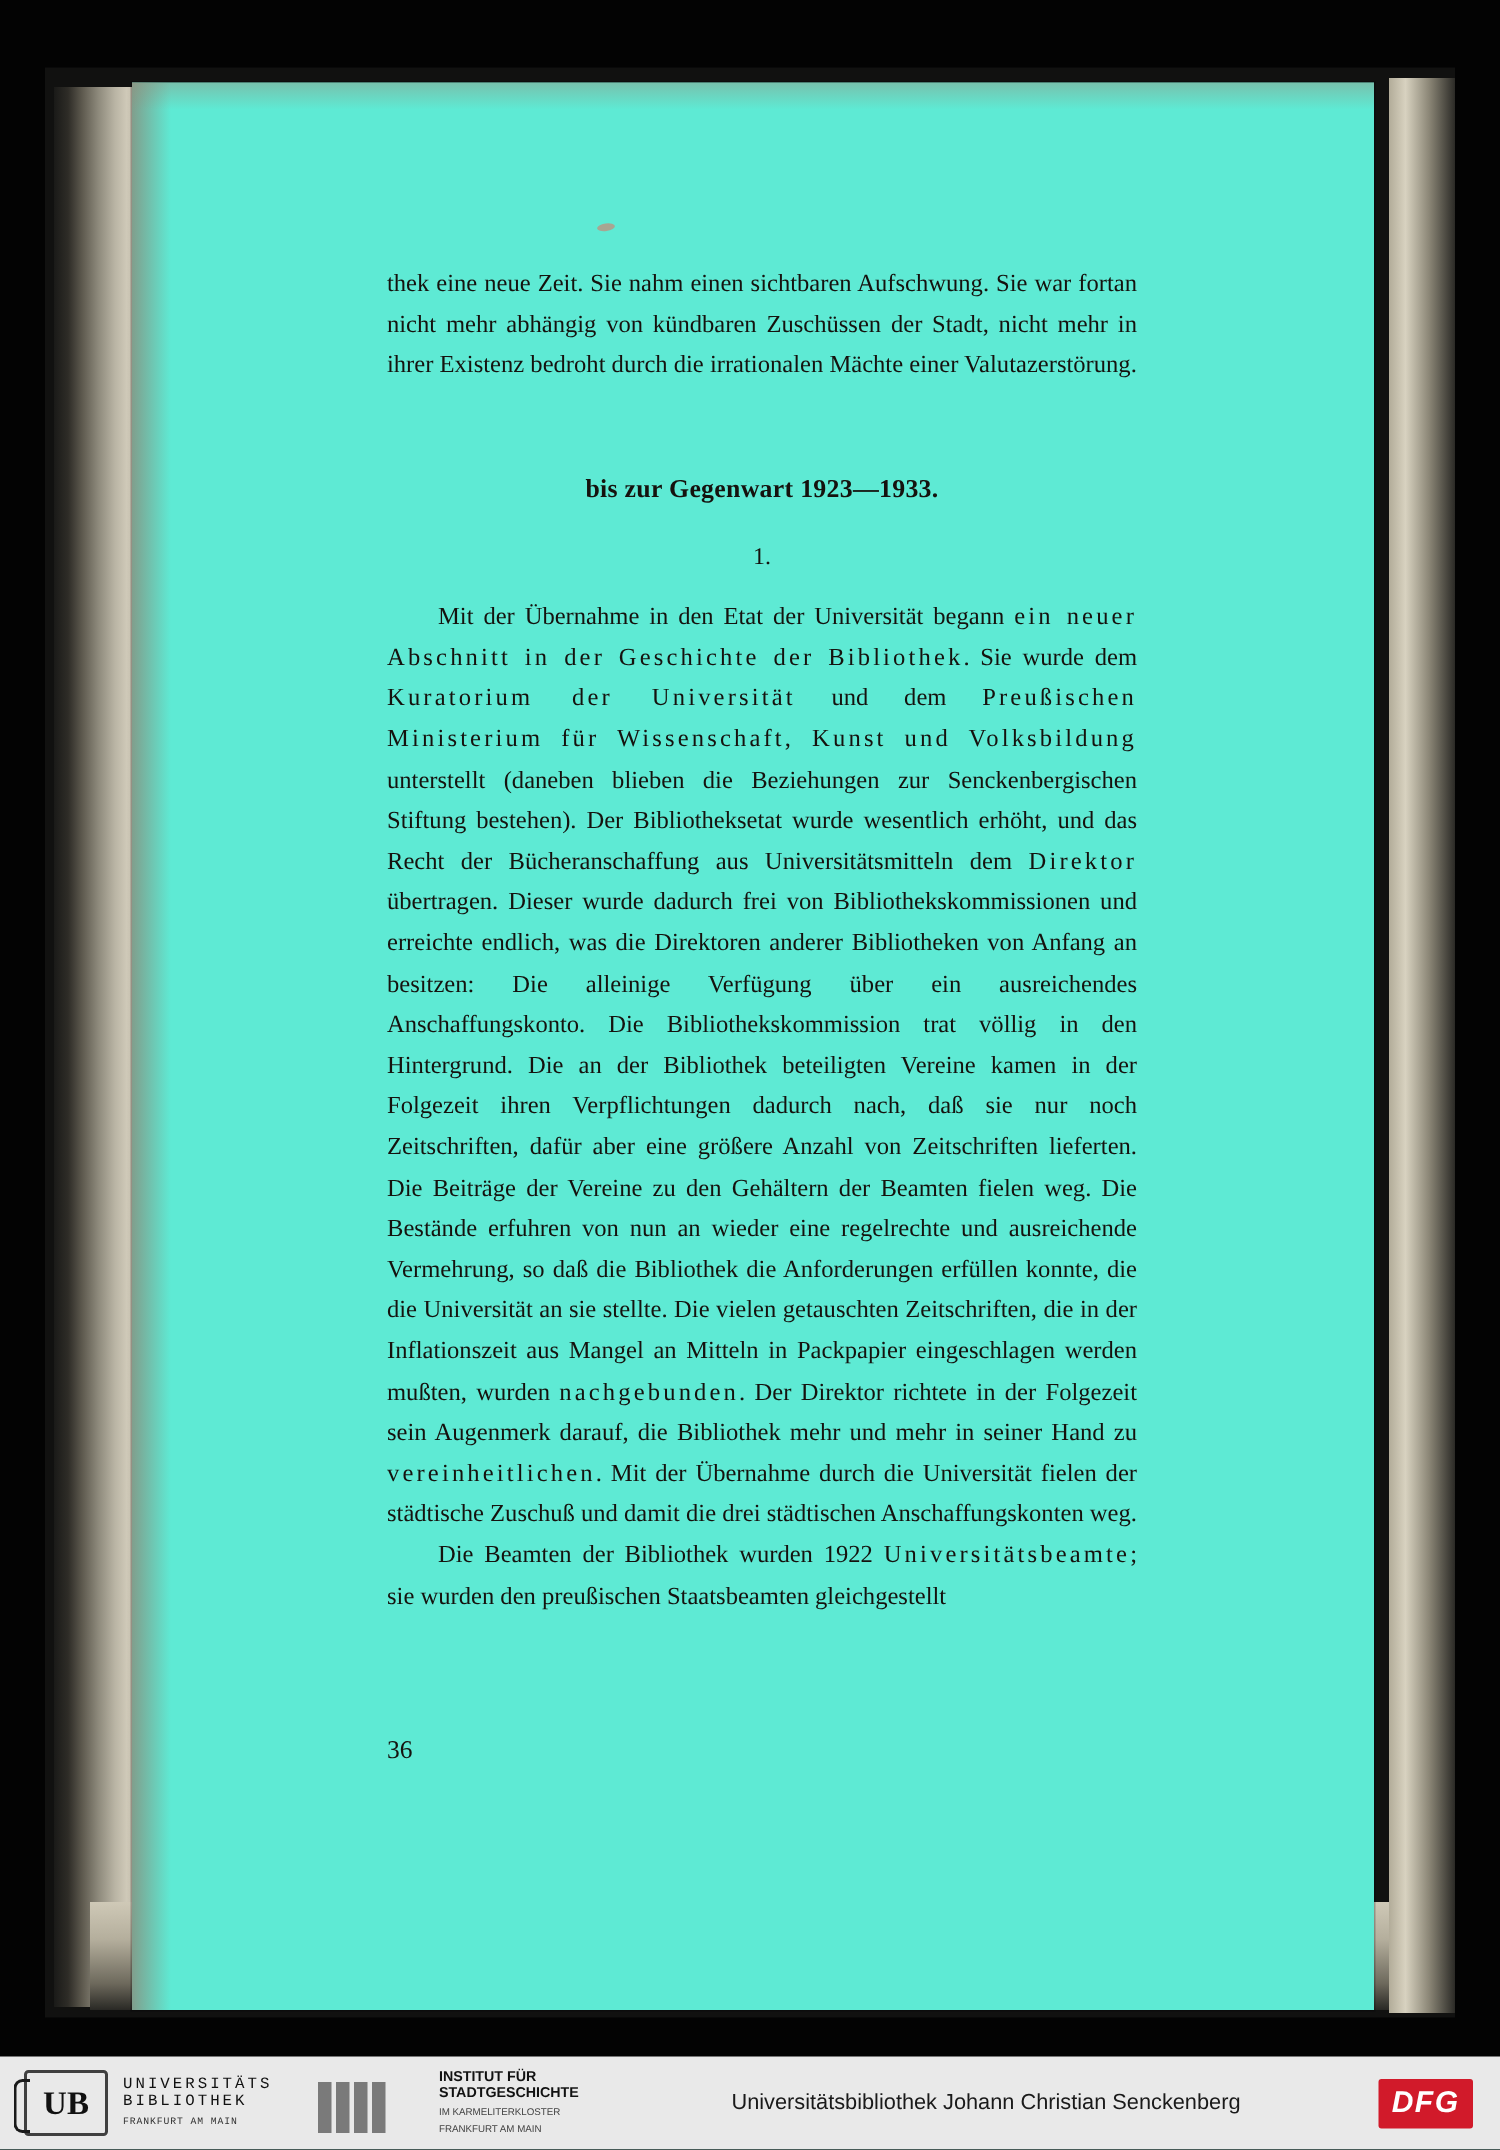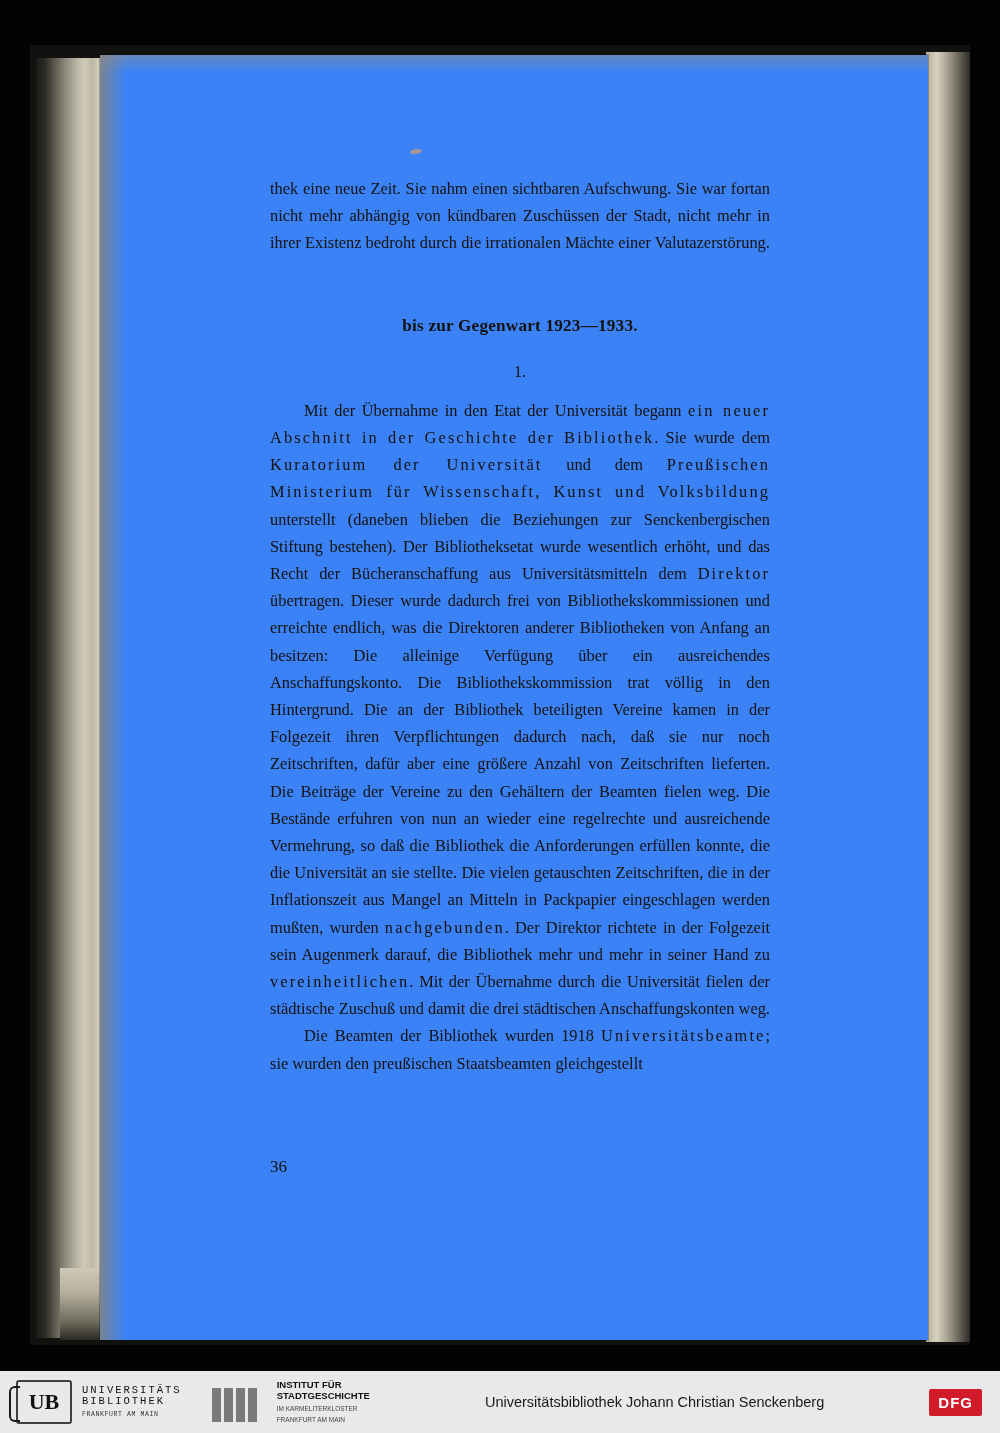--- a/index.html
+++ b/index.html
@@ -50,23 +50,23 @@
   .page-stack-right {
     position: absolute;
     left: 926px; top: 52px;
     width: 44px; height: 1290px;
     background: linear-gradient(90deg, #b2ac99 0%, #d8d2c0 25%, #8d8878 60%, #2b2a26 100%);
   }
 
   
   .page {
     position: absolute;
-    left: 100px; top: 55px;
+    left: 88px; top: 55px;
     width: 828px; height: 1285px;
-    background: #3b82f6;
+    background: #5eead4;
     box-shadow: 0 0 0 1px rgba(0,0,0,0.25);
   }
   .page-inner-shade {
     position: absolute;
     left: 0; top: 0;
     width: 26px; height: 100%;
     background: linear-gradient(90deg, rgba(140,133,116,0.75), rgba(235,231,220,0));
   }
   .page-top-shade {
     position: absolute;
@@ -174,21 +174,21 @@
     margin-left: 30px;
   }
   .isg-mark {
     width: 56px; height: 40px;
     display: flex; align-items: flex-end; gap: 3px;
   }
   .isg-col {
     width: 9px; background: #7a7a7a;
   }
   .isg-text {
-    margin-left: 9px;
+    margin-left: 25px;
     font-family: "Liberation Sans", sans-serif;
     line-height: 11px;
   }
   .isg-text .t1 { font-size: 9.5px; font-weight: bold; color: #111; }
   .isg-text .t2 { font-size: 9.5px; font-weight: bold; color: #111; text-align: center; }
   .isg-text .t3 { font-size: 6.5px; color: #444; margin-top: 2px; }
   .isg-text .t4 { font-size: 6.5px; color: #444; }
 
   .footer-center {
     flex: 1;
@@ -197,24 +197,25 @@
     font-size: 14.5px;
     color: #1a1a1a;
     margin-left: 10px;
   }
   .footer-dfg {
     margin-right: 18px;
     background: #d11a2a;
     color: #fff;
     font-family: "Liberation Sans", sans-serif;
     font-weight: bold;
-    font-size: 15px;
+    font-size: 20px;
     letter-spacing: 1px;
     padding: 5px 9px;
     border-radius: 2px;
+    font-style: italic;
   }
 </style>
 </head>
 <body>
 
 <div class="scan-bg"></div>
 <div class="book-edge"></div>
 <div class="page-stack-left"></div>
 <div class="page-stack-bottom"></div>
 <div class="page-stack-right"></div>
@@ -229,21 +230,21 @@
 
     <h2 class="section-head">
       <br>
       <span>bis zur Gegenwart 1923—1933.</span>
     </h2>
 
     <div class="subhead-num">1.</div>
 
     <p class="para indent"><span>Mit der Übernahme in den Etat der Universität begann </span><span class="sp">ein neuer Abschnitt in der Geschichte der Bibliothek</span><span>. Sie wurde dem </span><span class="sp">Kuratorium der Universität</span><span> und dem </span><span class="sp">Preußischen Ministerium für Wissenschaft, Kunst und Volksbildung</span><span> unterstellt (daneben blieben die Beziehungen zur Senckenbergischen Stiftung bestehen). Der Bibliotheksetat wurde wesentlich erhöht, und das Recht der Bücheranschaffung aus Universitätsmitteln dem </span><span class="sp">Direktor</span><span> übertragen. Dieser wurde dadurch frei von Bibliothekskommissionen und erreichte endlich, was die Direktoren anderer Bibliotheken von Anfang an besitzen: Die alleinige Verfügung über ein ausreichendes Anschaffungskonto. Die Bibliothekskommission trat völlig in den Hintergrund. Die an der Bibliothek beteiligten Vereine kamen in der Folgezeit ihren Verpflichtungen dadurch nach, daß sie nur noch Zeitschriften, dafür aber eine größere Anzahl von Zeitschriften lieferten. Die Beiträge der Vereine zu den Gehältern der Beamten fielen weg. Die Bestände erfuhren von nun an wieder eine regelrechte und ausreichende Vermehrung, so daß die Bibliothek die Anforderungen erfüllen konnte, die die Universität an sie stellte. Die vielen getauschten Zeitschriften, die in der Inflationszeit aus Mangel an Mitteln in Packpapier eingeschlagen werden mußten, wurden </span><span class="sp">nachgebunden</span><span>. Der Direktor richtete in der Folgezeit sein Augenmerk darauf, die Bibliothek mehr und mehr in seiner Hand zu </span><span class="sp">vereinheitlichen</span><span>. Mit der Übernahme durch die Universität fielen der städtische Zuschuß und damit die drei städtischen Anschaffungskonten weg.</span></p>
 
-    <p class="para indent"><span>Die Beamten der Bibliothek wurden 1918 </span><span class="sp">Universitätsbeamte</span><span>; sie wurden den preußischen Staatsbeamten gleichgestellt</span></p>
+    <p class="para indent"><span>Die Beamten der Bibliothek wurden 1922 </span><span class="sp">Universitätsbeamte</span><span>; sie wurden den preußischen Staatsbeamten gleichgestellt</span></p>
   </div>
 
   <div class="page-num">36</div>
 </div>
 
 <div class="footer">
   <div class="footer-logo-ub">
     <div class="ub-mark">UB</div>
     <div class="ub-text">
       <div class="l1">UNIVERSITÄTS</div>

